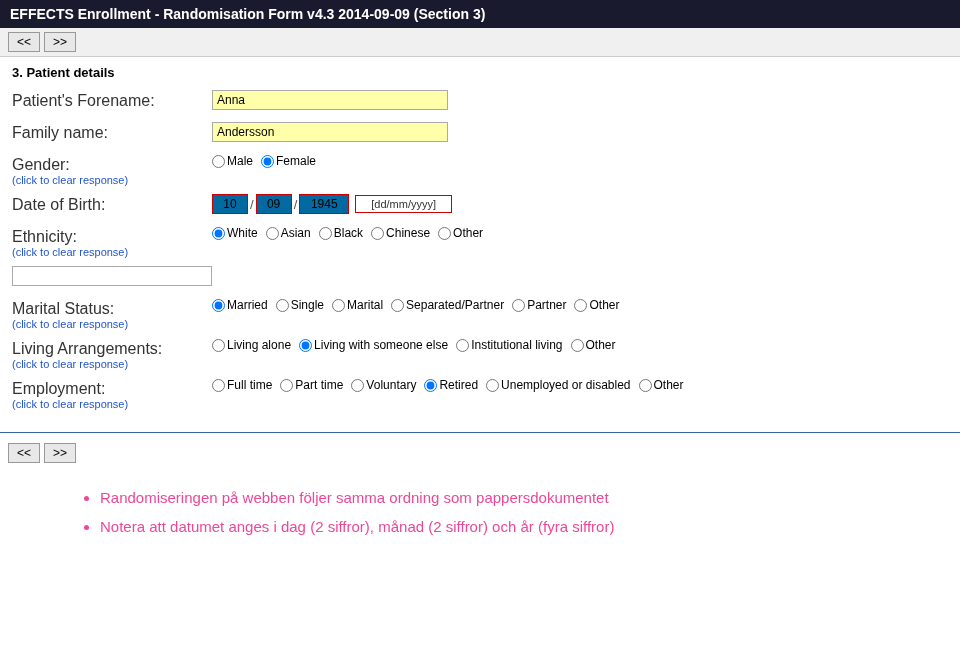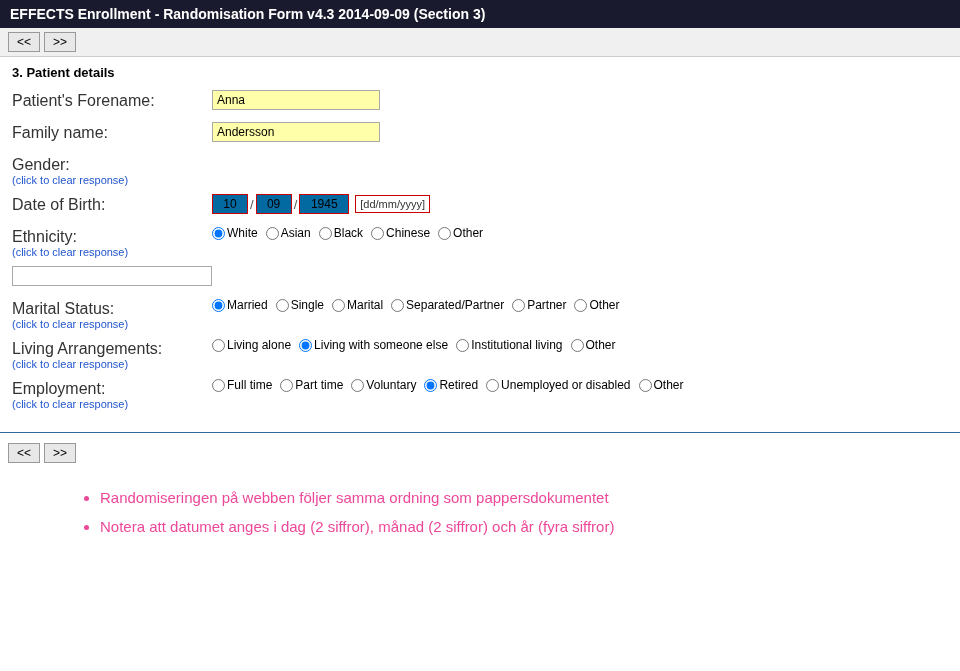--- a/index.html
+++ b/index.html
@@ -75,21 +75,21 @@
       align-items: center;
       flex-wrap: wrap;
       gap: 4px;
     }
 
     .text-input {
       background: #ffffaa;
       border: 1px solid #aaa;
       padding: 2px 4px;
       font-size: 12px;
-      width: 168px;
+      width: 236px;
       height: 20px;
     }
 
     .radio-group {
       display: flex;
       align-items: center;
       gap: 8px;
       flex-wrap: wrap;
     }
 
@@ -123,21 +123,21 @@
     .date-sep {
       font-size: 13px;
       color: #555;
     }
 
     .date-format {
       margin-left: 4px;
       font-size: 11px;
       color: #333;
       border: 1px solid #cc0000;
-      padding: 2px 4px;
+      padding: 2px 15px;
     }
 
     .specify-input {
       background: #fff;
       border: 1px solid #aaa;
       padding: 2px 4px;
       font-size: 12px;
       width: 200px;
       height: 20px;
     }
@@ -207,20 +207,30 @@
     </div>
     <div class="field-col">
       <input type="text" class="text-input" value="Andersson" style="">
     </div>
   </div>
 
   <div class="form-row">
     <div class="label-col">
       <span class="label-main">Gender:</span>
       <a class="label-clear">(click to clear response)</a>
+    </div>
+    <div class="field-col radio-group">
+      <label class="radio-item">
+        <input type="radio" name="gender" style="">
+        <span>Male</span>
+      </label>
+      <label class="radio-item">
+        <input type="radio" name="gender" checked="" style="">
+        <span>Female</span>
+      </label>
     </div>
   </div>
 
   <div class="form-row">
     <div class="label-col">
       <span class="label-main">Date of Birth:</span>
     </div>
     <div class="field-col">
       <div class="date-group">
         <input type="text" class="date-input" value="10" style="">

